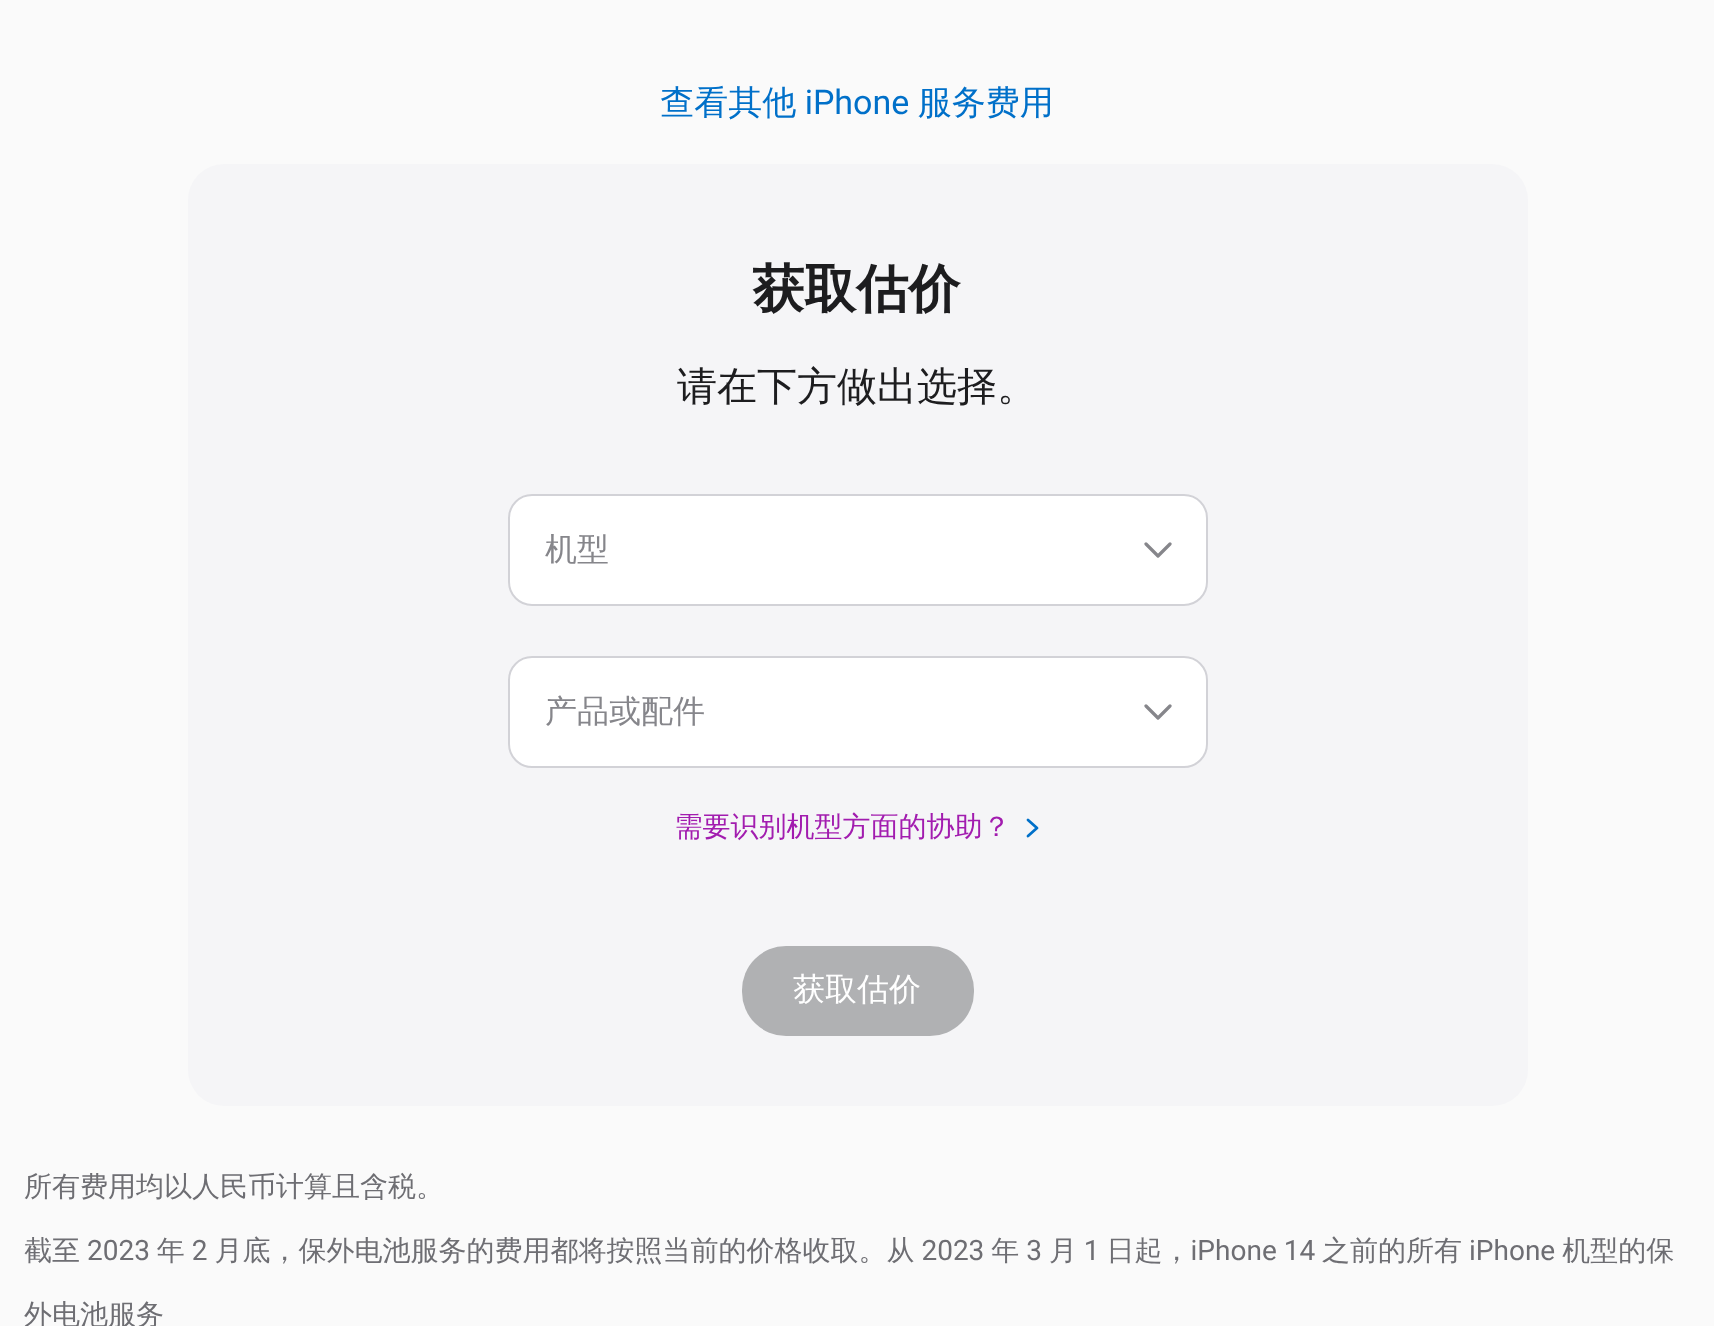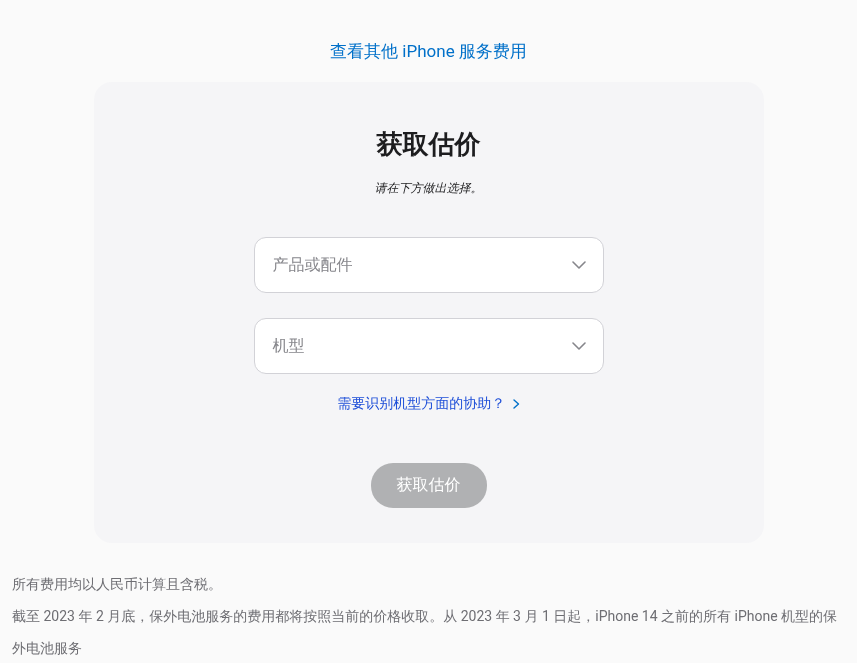--- a/index.html
+++ b/index.html
@@ -34,24 +34,23 @@
       padding: 45px 50px 35px;
       text-align: center;
     }
     .card-title {
       font-size: 26px;
       font-weight: 600;
       color: #1d1d1f;
       margin-bottom: 18px;
     }
     .card-subtitle {
-      font-size: 12px;
+      font-size: 20px;
       color: #1d1d1f;
       margin-bottom: 40px;
-      font-style: italic;
     }
     .select-wrapper {
       position: relative;
       width: 350px;
       margin: 0 auto 25px;
     }
     .select-input {
       width: 100%;
       height: 56px;
       border: 1px solid #d2d2d7;
@@ -76,21 +75,21 @@
     .chevron svg {
       width: 14px;
       height: 10px;
       display: block;
     }
     .help-link {
       margin-top: -6px;
       margin-bottom: 50px;
     }
     .help-link a {
-      color: #1d4ed8;
+      color: #a21caf;
       text-decoration: none;
       font-size: 14px;
     }
     .help-link svg {
       width: 7px;
       height: 10px;
       display: inline-block;
       margin-left: 4px;
       vertical-align: middle;
     }
@@ -120,30 +119,30 @@
 <div class="page">
   <div class="top-link">
     <a href="#">查看其他 iPhone 服务费用</a>
   </div>
 
   <div class="card">
     <h2 class="card-title">获取估价</h2>
     <p class="card-subtitle">请在下方做出选择。</p>
 
     <div class="select-wrapper">
-      <div class="select-input">产品或配件</div>
+      <div class="select-input">机型</div>
       <span class="chevron">
         <svg viewBox="0 0 14 10" fill="none">
             <path d="M1 2 L7 8 L13 2" stroke="#86868b" stroke-width="1.6" stroke-linecap="round" stroke-linejoin="round"></path>
           </svg>
       </span>
     </div>
 
     <div class="select-wrapper">
-      <div class="select-input">机型</div>
+      <div class="select-input">产品或配件</div>
       <span class="chevron">
         <svg viewBox="0 0 14 10" fill="none">
             <path d="M1 2 L7 8 L13 2" stroke="#86868b" stroke-width="1.6" stroke-linecap="round" stroke-linejoin="round"></path>
           </svg>
       </span>
     </div>
 
     <div class="help-link">
       <a href="#">
         <span>需要识别机型方面的协助？</span>

